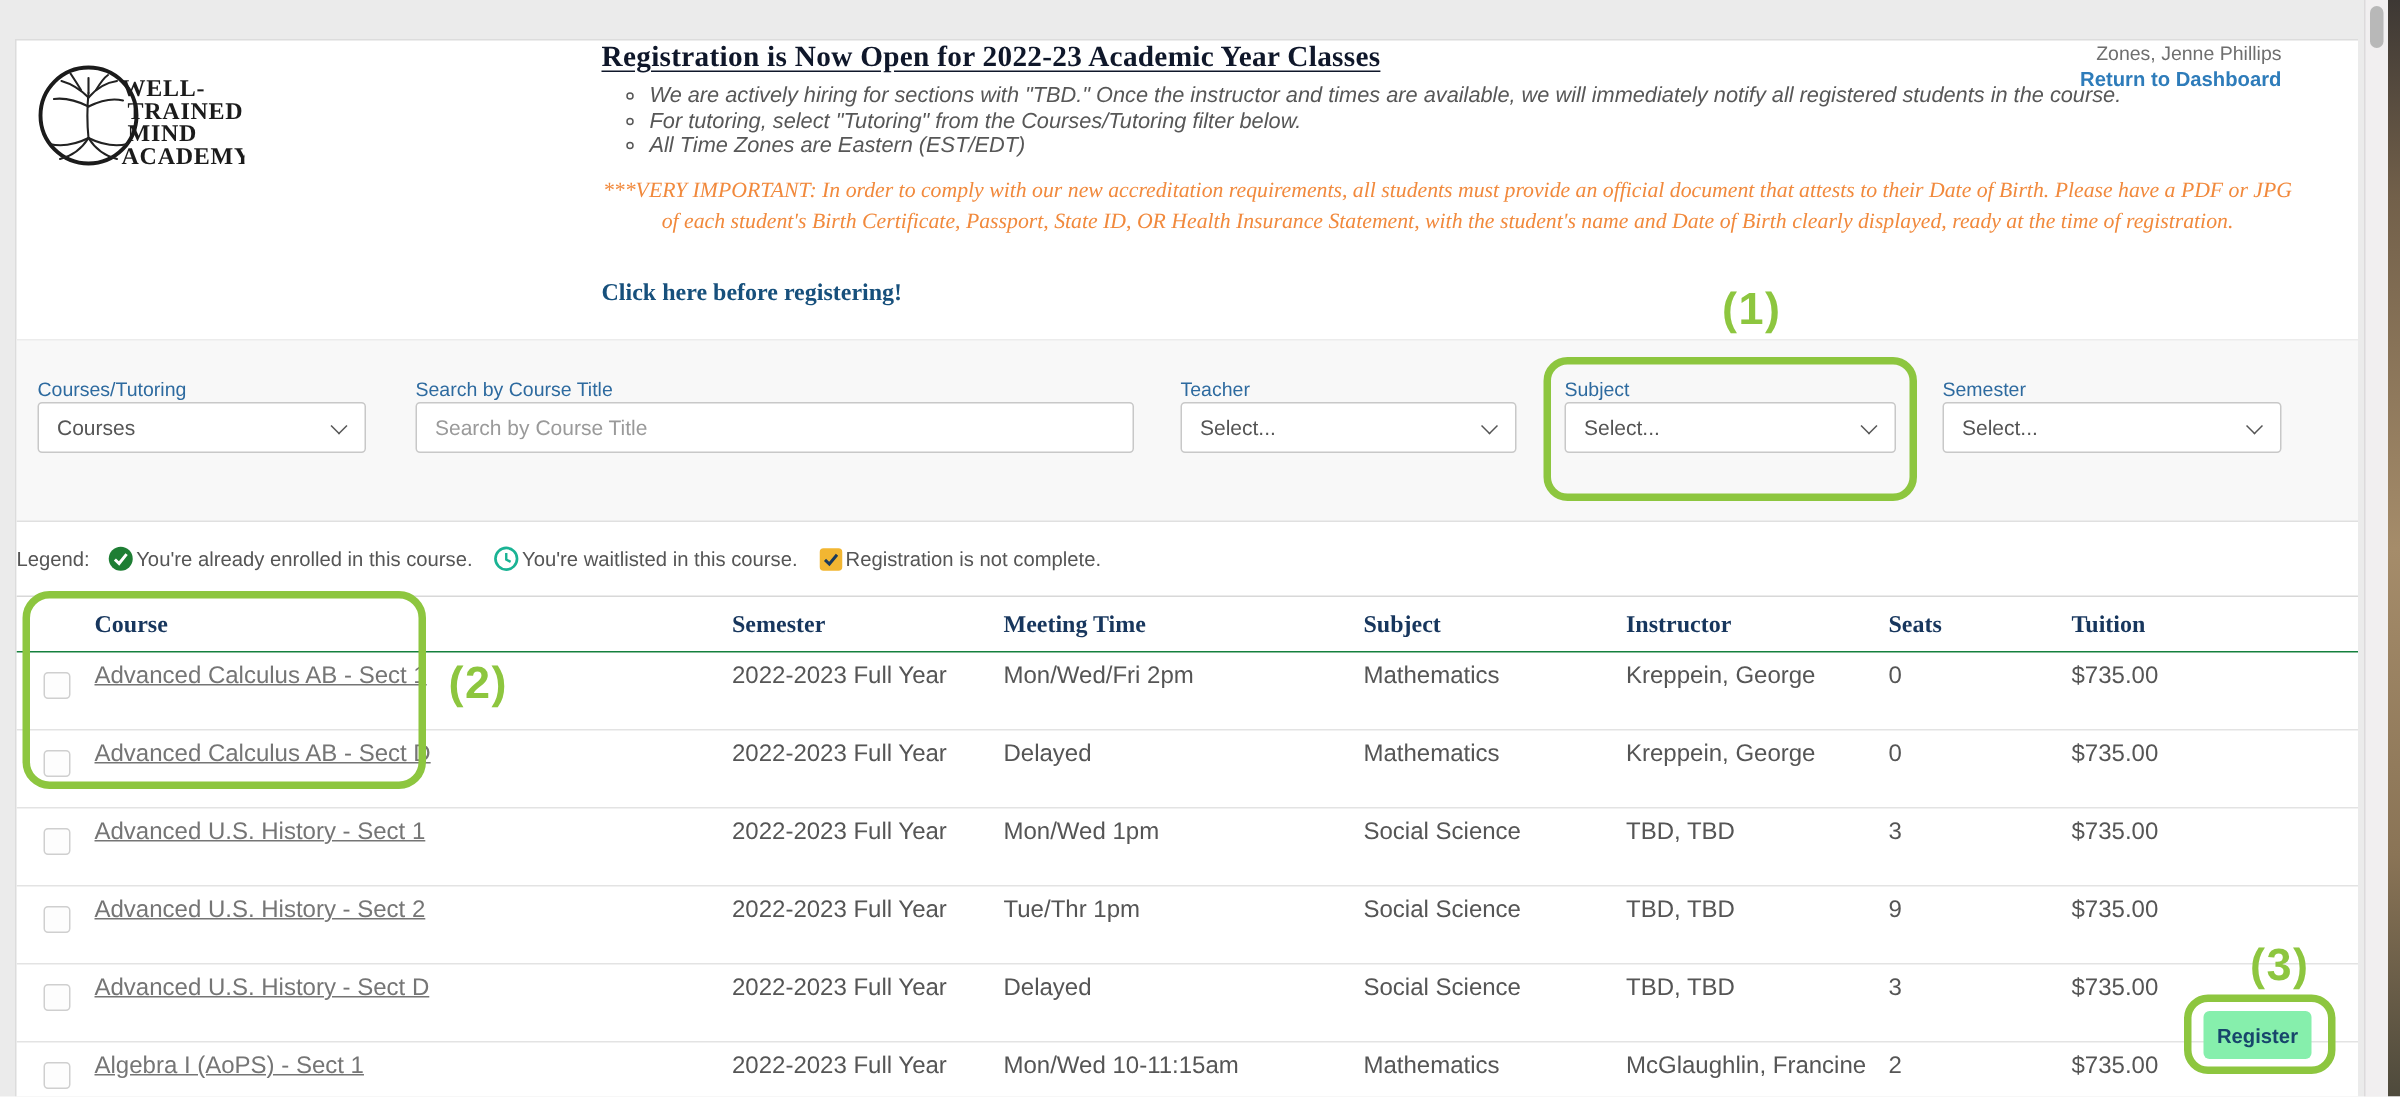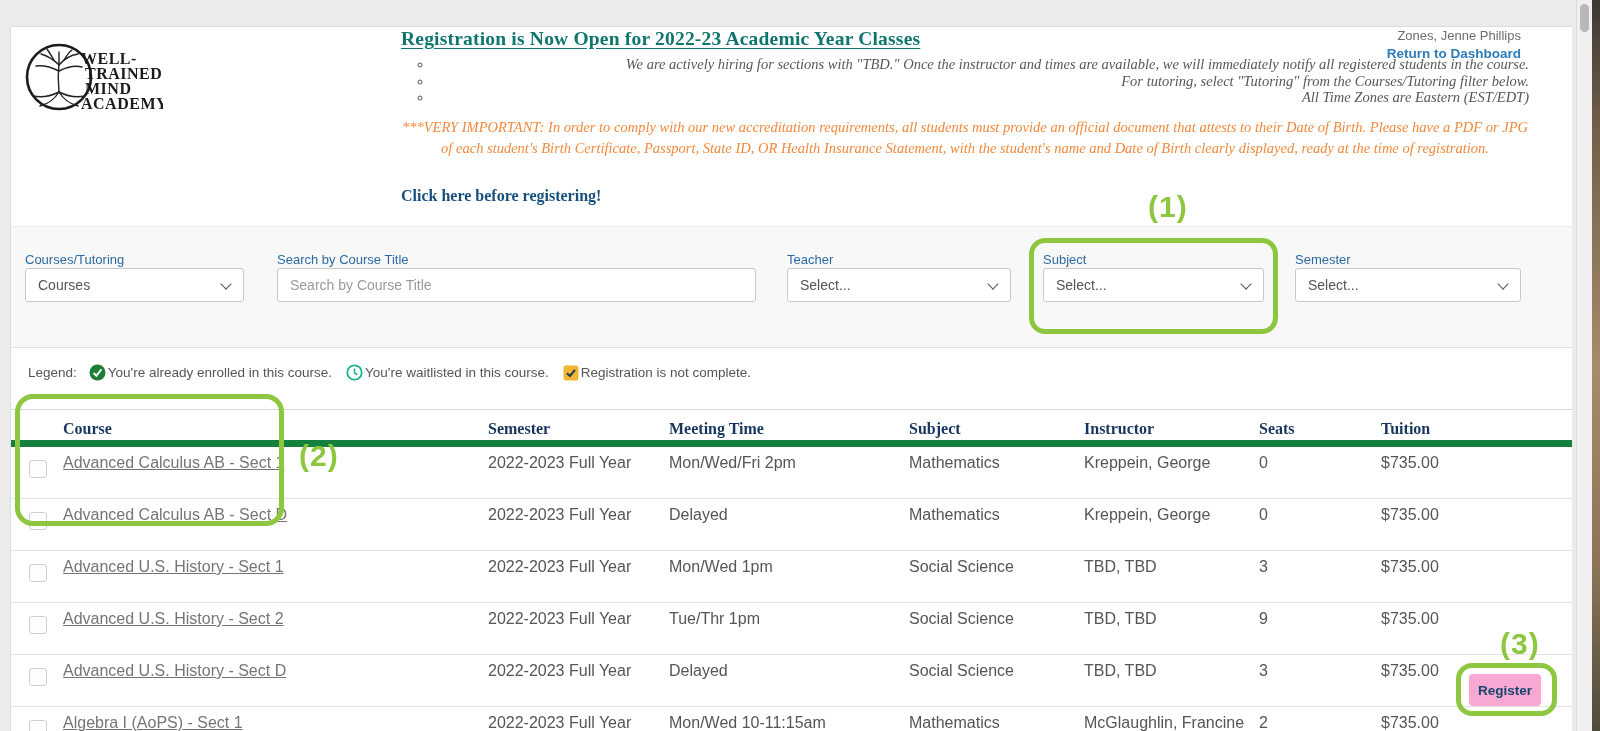--- a/index.html
+++ b/index.html
@@ -18,24 +18,24 @@
   
   .scroll-track { position:absolute; right:8px; top:0; width:16px; height:731px; background:#f1eff0; border-left:1px solid #dcdadb; }
   .scroll-thumb { position:absolute; top:4px; left:3px; width:9px; height:28px; background:#b8b8b8; border-radius:5px; }
   .edge-strip { position:absolute; right:0; top:0; width:8px; height:731px;
     background:linear-gradient(180deg,#3d3834 0%,#72604a 18%,#a58c6a 50%,#8a7456 78%,#4e4a3c 100%); }
   
   .logo { position:absolute; left:12px; top:13px; }
   
   .header-col { position:absolute; left:390px; top:1px; width:1128px; }
   .welcome { font-size:15px; font-weight:bold; color:#3c3c3c; margin-bottom:12px; }
-  .reg-title { font-family:"Liberation Serif", serif; font-size:19.5px; font-weight:bold; color:#0f766e;
+  .reg-title { font-family:"Liberation Serif", serif; font-size:19.5px; font-weight:bold; color:#0f172a;
     text-decoration:underline; text-underline-offset:3px; letter-spacing:.2px; margin-bottom:6px; }
   .bullets { list-style:circle; padding-left:32px; margin-bottom:11px; }
-  .bullets li { font-family:Liberation Serif, serif; font-style:italic; font-size:14.5px; color:#575757; line-height:16.5px;text-align:right; }
+  .bullets li { font-family:Liberation Sans, sans-serif; font-style:italic; font-size:14.5px; color:#575757; line-height:16.5px; }
   .notice { font-family:"Liberation Serif", serif; font-style:italic; font-size:14.5px; color:#f1893c; line-height:21px; margin-bottom:28px;text-align:center; }
   .click-link { display:inline-block; font-family:"Liberation Serif", serif; font-size:16px; font-weight:bold; color:#17507c; text-decoration:none; }
   .user-box { position:absolute; right:51px; top:0; text-align:right; }
   .greeting { font-size:13px; color:#6e6e6e; line-height:17px; }
   .dash-link { display:inline-block; font-size:13.5px; font-weight:bold; color:#2e7cba; text-decoration:none; line-height:17px; }
   
   .filter-band { position:absolute; left:0; top:199px; width:1562px; height:122px;
     background:#f8f8f8; border-top:1px solid #ececec; border-bottom:1px solid #e0e0e0; }
   .fgroup { position:absolute; top:225px; }
   .flabel { font-size:13px; color:#2d6a9f; margin-bottom:1px; }
@@ -45,38 +45,38 @@
     border-right:1.6px solid #555; border-bottom:1.6px solid #555; transform:rotate(45deg); }
   .finput { width:100%; height:34px; background:#fff; border:1px solid #c8c8c8; border-radius:3px;
     font-size:14px; color:#555; padding-left:12px; font-family:"Liberation Sans", sans-serif; }
   .finput::placeholder { color:#9a9a9a; }
   .g-ct  { left:14px;   width:219px; }
   .g-sr  { left:266px;  width:479px; }
   .g-te  { left:776px;  width:224px; }
   .g-su  { left:1032px; width:221px; }
   .g-se  { left:1284px; width:226px; }
   
-  .legend { position:absolute; left:0; top:321px; width:1562px; height:49px; display:flex; align-items:center; padding-left:17px; background:#fff; }
+  .legend { position:absolute; left:0; top:321px; width:1562px; height:49px; display:flex; align-items:center; padding-left:0; background:#fff; }
   .legend-label { font-size:13.5px; color:#555; margin-right:12px; }
   .legend-item { display:flex; align-items:center; margin-right:14px; }
   .legend-item svg { margin-right:2px; }
   .legend-item span { font-size:13.5px; color:#555; }
   
   .ctable { position:absolute; left:0; top:370px; width:1562px; }
-  .t-header { position:relative; height:38px; border-top:1px solid #d8d8d8; border-bottom:7px solid #15803d;margin-top:12px; }
+  .t-header { position:relative; height:38px; border-top:1px solid #d8d8d8; border-bottom:1px solid #15803d; }
   .t-header .h { position:absolute; top:10px; font-family:"Liberation Serif", serif; font-size:16px; font-weight:bold; color:#17365d; }
   .t-row { position:relative; height:52px; border-bottom:1px solid #e3e3e3; }
   .cell { position:absolute; top:7px; font-size:16px; color:#555; }
   .cb { position:absolute; left:18px; top:13px; width:18px; height:18px; background:#fdfdfd; border:1px solid #cfcfcf; border-radius:3px; cursor:pointer; }
   a.course { color:#757575; text-decoration:underline; cursor:pointer; }
   .x-course { left:52px; }  .x-sem { left:477px; } .x-meet { left:658px; } .x-subj { left:898px; }
   .x-inst { left:1073px; }  .x-seat { left:1248px; } .x-tui { left:1370px; }
   
   .register-btn { position:absolute; left:1458px; top:647px; width:72px; height:32px;
-    background:#f9a8d4; border:none; border-radius:4px; font-family:"Liberation Sans", sans-serif;
+    background:#86efac; border:none; border-radius:4px; font-family:"Liberation Sans", sans-serif;
     font-size:13.5px; font-weight:bold; color:#17466b; cursor:pointer; }
   
   .anno-box { position:absolute; border:5px solid #8dc63f; background:transparent; }
   .anno-1 { left:1018px; top:211px; width:249px; height:96px; border-radius:16px; }
   .anno-2 { left:4px;    top:367px; width:269px; height:132px; border-radius:18px; }
   .anno-3 { left:1445px; top:636px; width:101px; height:53px; border-radius:16px; }
   .anno-label { position:absolute; font-size:30px; font-weight:bold; color:#8dc63f; letter-spacing:1px; }
   .al-1 { left:1137px; top:163px; }
   .al-2 { left:288px;  top:412px; }
   .al-3 { left:1489px; top:600px; }

